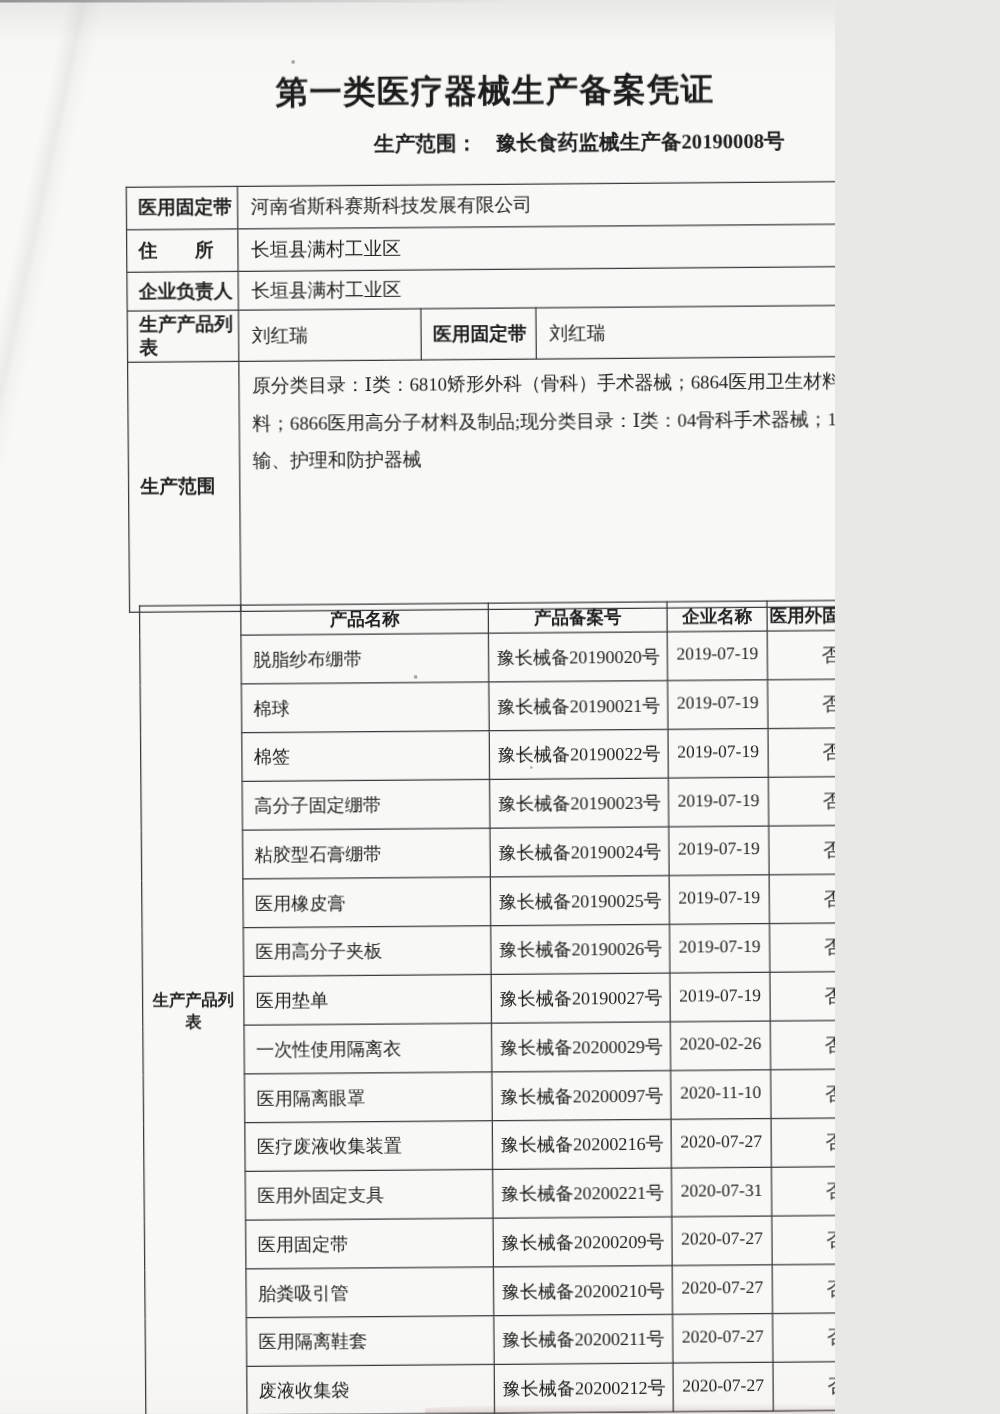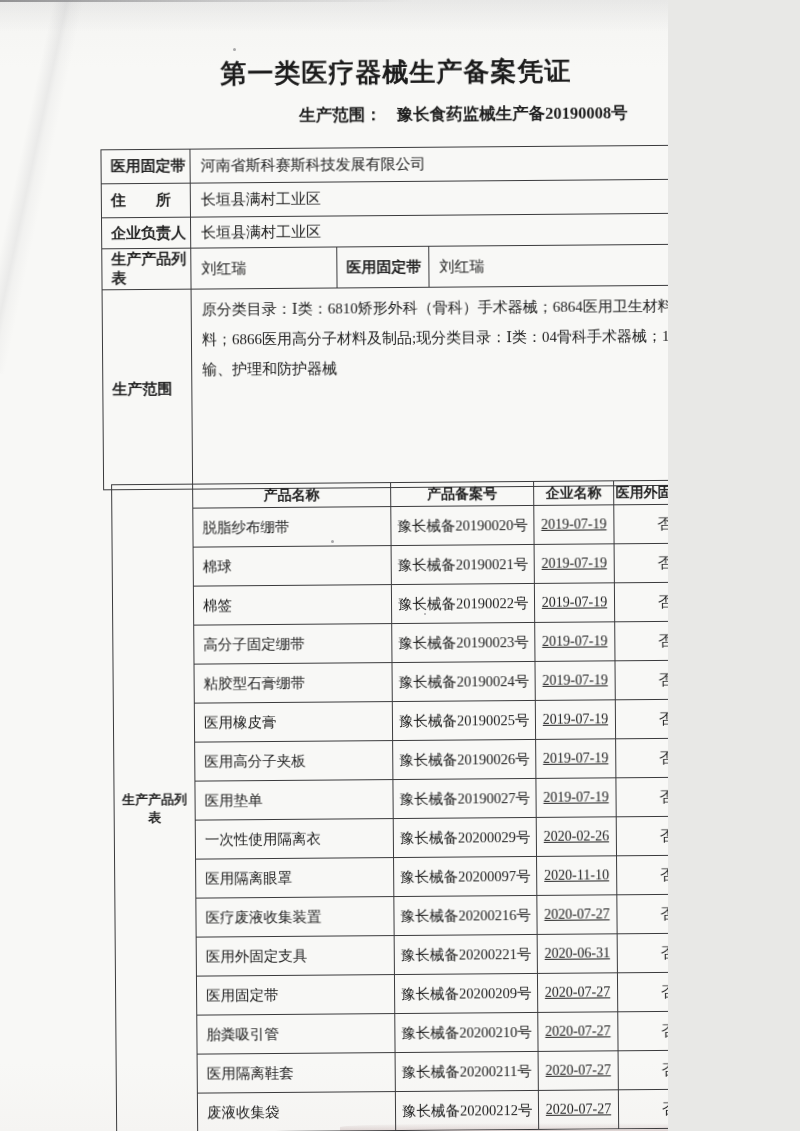--- a/index.html
+++ b/index.html
@@ -36,21 +36,21 @@
   .lbl{font-weight:bold;padding-left:9px;}
   .val{padding-left:10px;}
   .scope-lbl{font-weight:bold;padding-left:9px;vertical-align:middle;}
   .scope-val{vertical-align:top;padding:5px 8px 0 10px;line-height:2;font-size:15px;}
   .products-table{position:absolute;left:112px;top:482px;width:604px;}
   .products-table th{font-size:14px;font-weight:bold;text-align:center;color:#1f1f1f;background:transparent;}
   .products-table td{color:#222;}
   .side-label{font-weight:bold;font-size:13px;text-align:center;letter-spacing:0;padding:0 2px;}
   .products-table td.c0{font-size:14.5px;text-align:left;padding-left:9px;}
   .products-table td.c1{font-size:14.5px;text-align:left;padding-left:6px;}
-  .products-table td.c2{font-size:14px;text-align:center;text-decoration:underline;}
+  .products-table td.c2{font-size:14px;text-align:center;}
   .products-table td.c3{font-size:15px;text-align:center;}
   
   .stamp{position:absolute;left:712px;top:747px;width:176px;height:176px;
     mix-blend-mode:multiply;opacity:.92;z-index:5;}
   .stamp-ring{position:absolute;inset:0;border:5px solid rgba(222,80,94,.78);border-radius:50%;}
   .stamp-star{position:absolute;left:86px;top:99px;transform:translate(-50%,-55%) rotate(-10deg);
     font-size:62px;line-height:1;color:rgba(221,70,86,.85);
     font-family:"DejaVu Sans",sans-serif;}
   .stamp-char{position:absolute;font-size:17px;font-weight:bold;line-height:1;
     color:rgba(218,70,86,.9);transform-origin:center;}
@@ -193,21 +193,21 @@
           </tr>
           <tr style="height: 39px;">
             <td class="c0">医疗废液收集装置</td>
             <td class="c1">豫长械备20200216号</td>
             <td class="c2">2020-07-27</td>
             <td class="c3">否</td>
           </tr>
           <tr style="height: 39px;">
             <td class="c0">医用外固定支具</td>
             <td class="c1">豫长械备20200221号</td>
-            <td class="c2">2020-06-31</td>
+            <td class="c2">2020-07-31</td>
             <td class="c3">否</td>
           </tr>
           <tr style="height: 39px;">
             <td class="c0">医用固定带</td>
             <td class="c1">豫长械备20200209号</td>
             <td class="c2">2020-07-27</td>
             <td class="c3">否</td>
           </tr>
           <tr style="height: 39px;">
             <td class="c0">胎粪吸引管</td>

